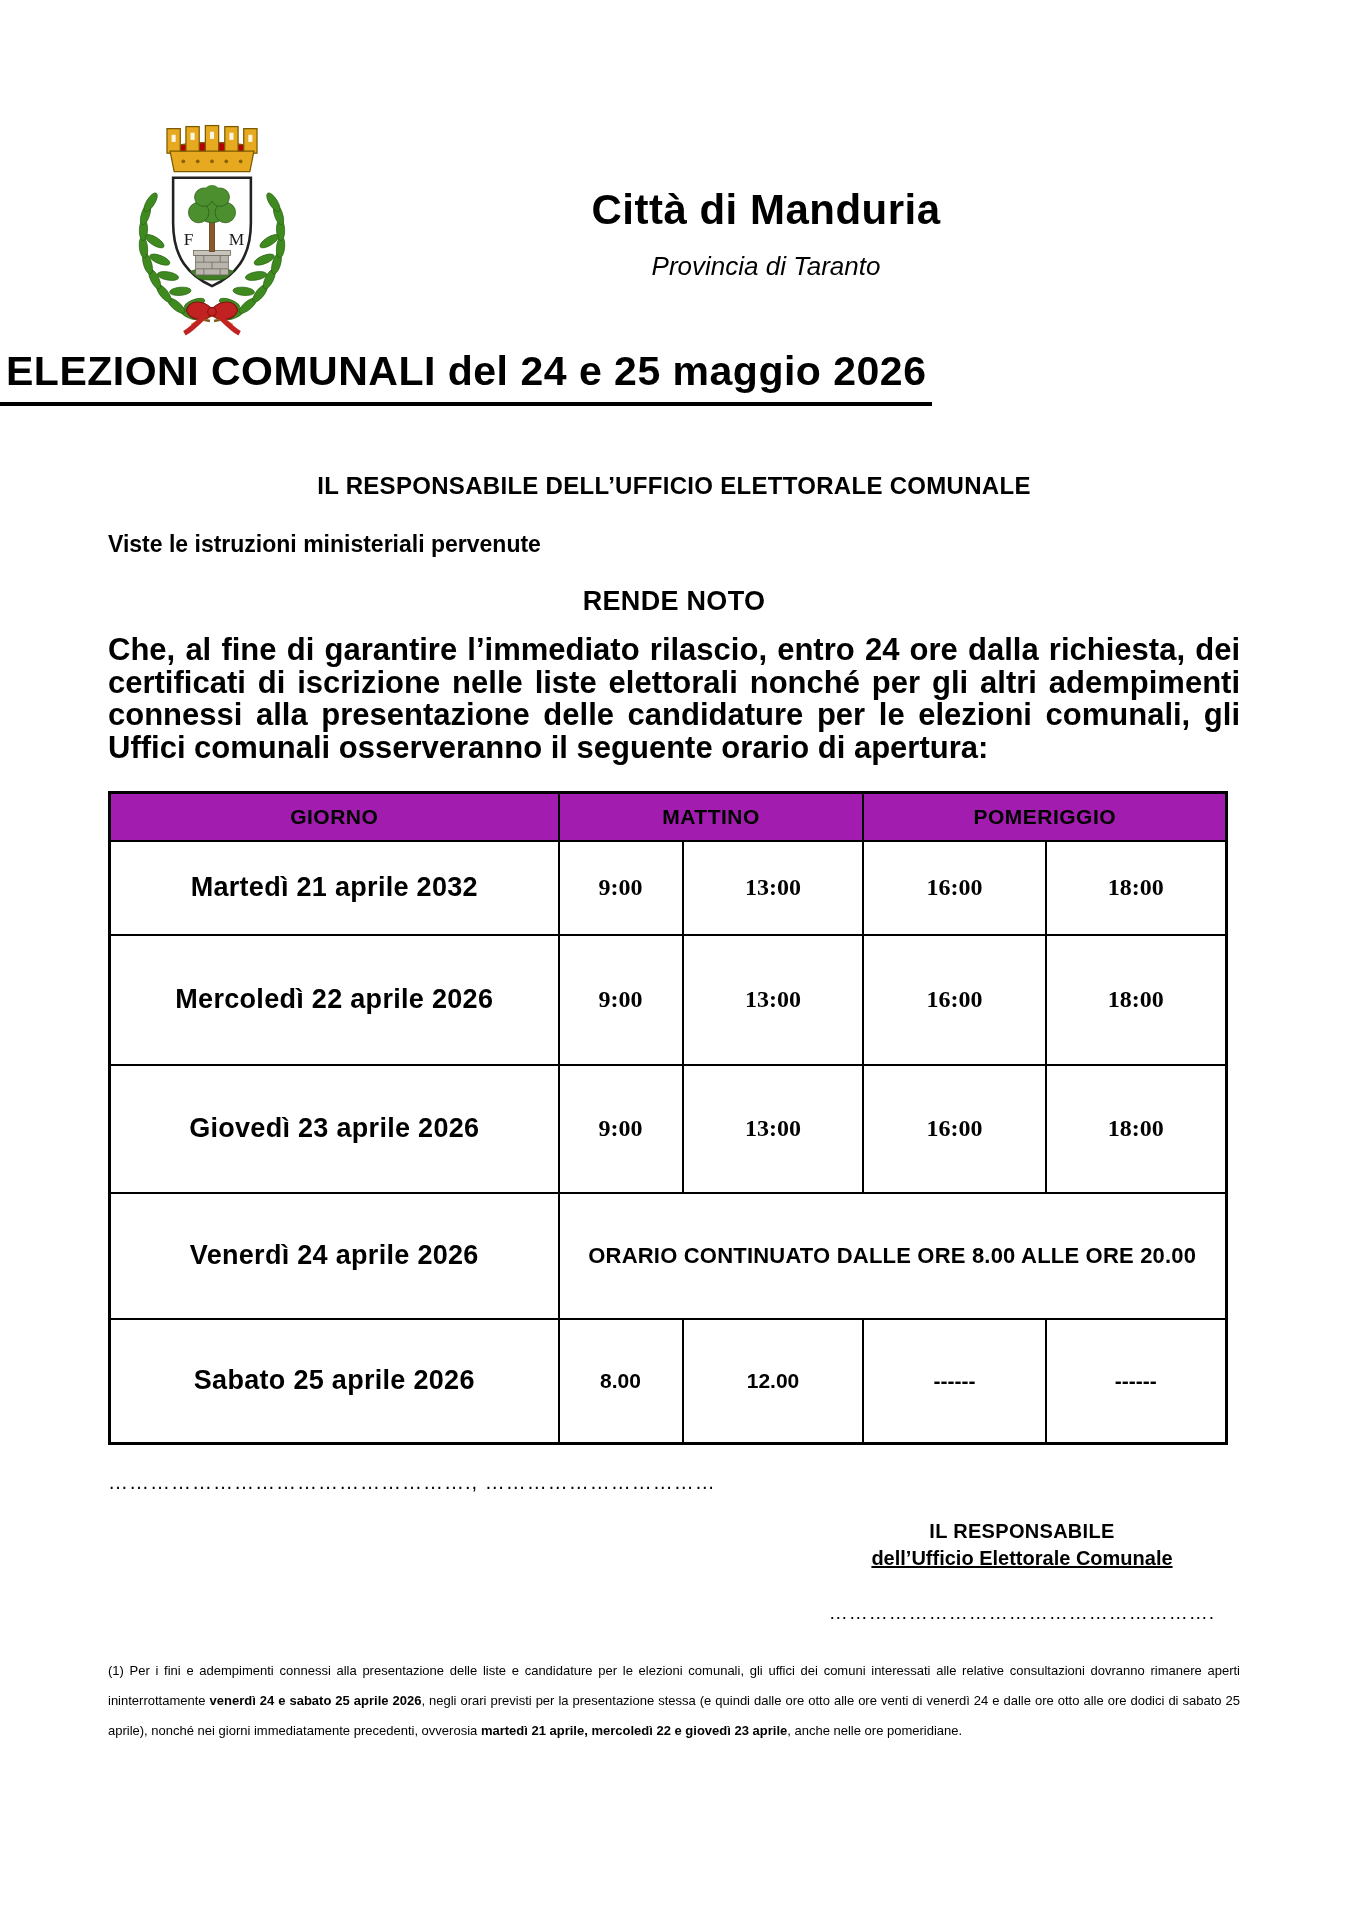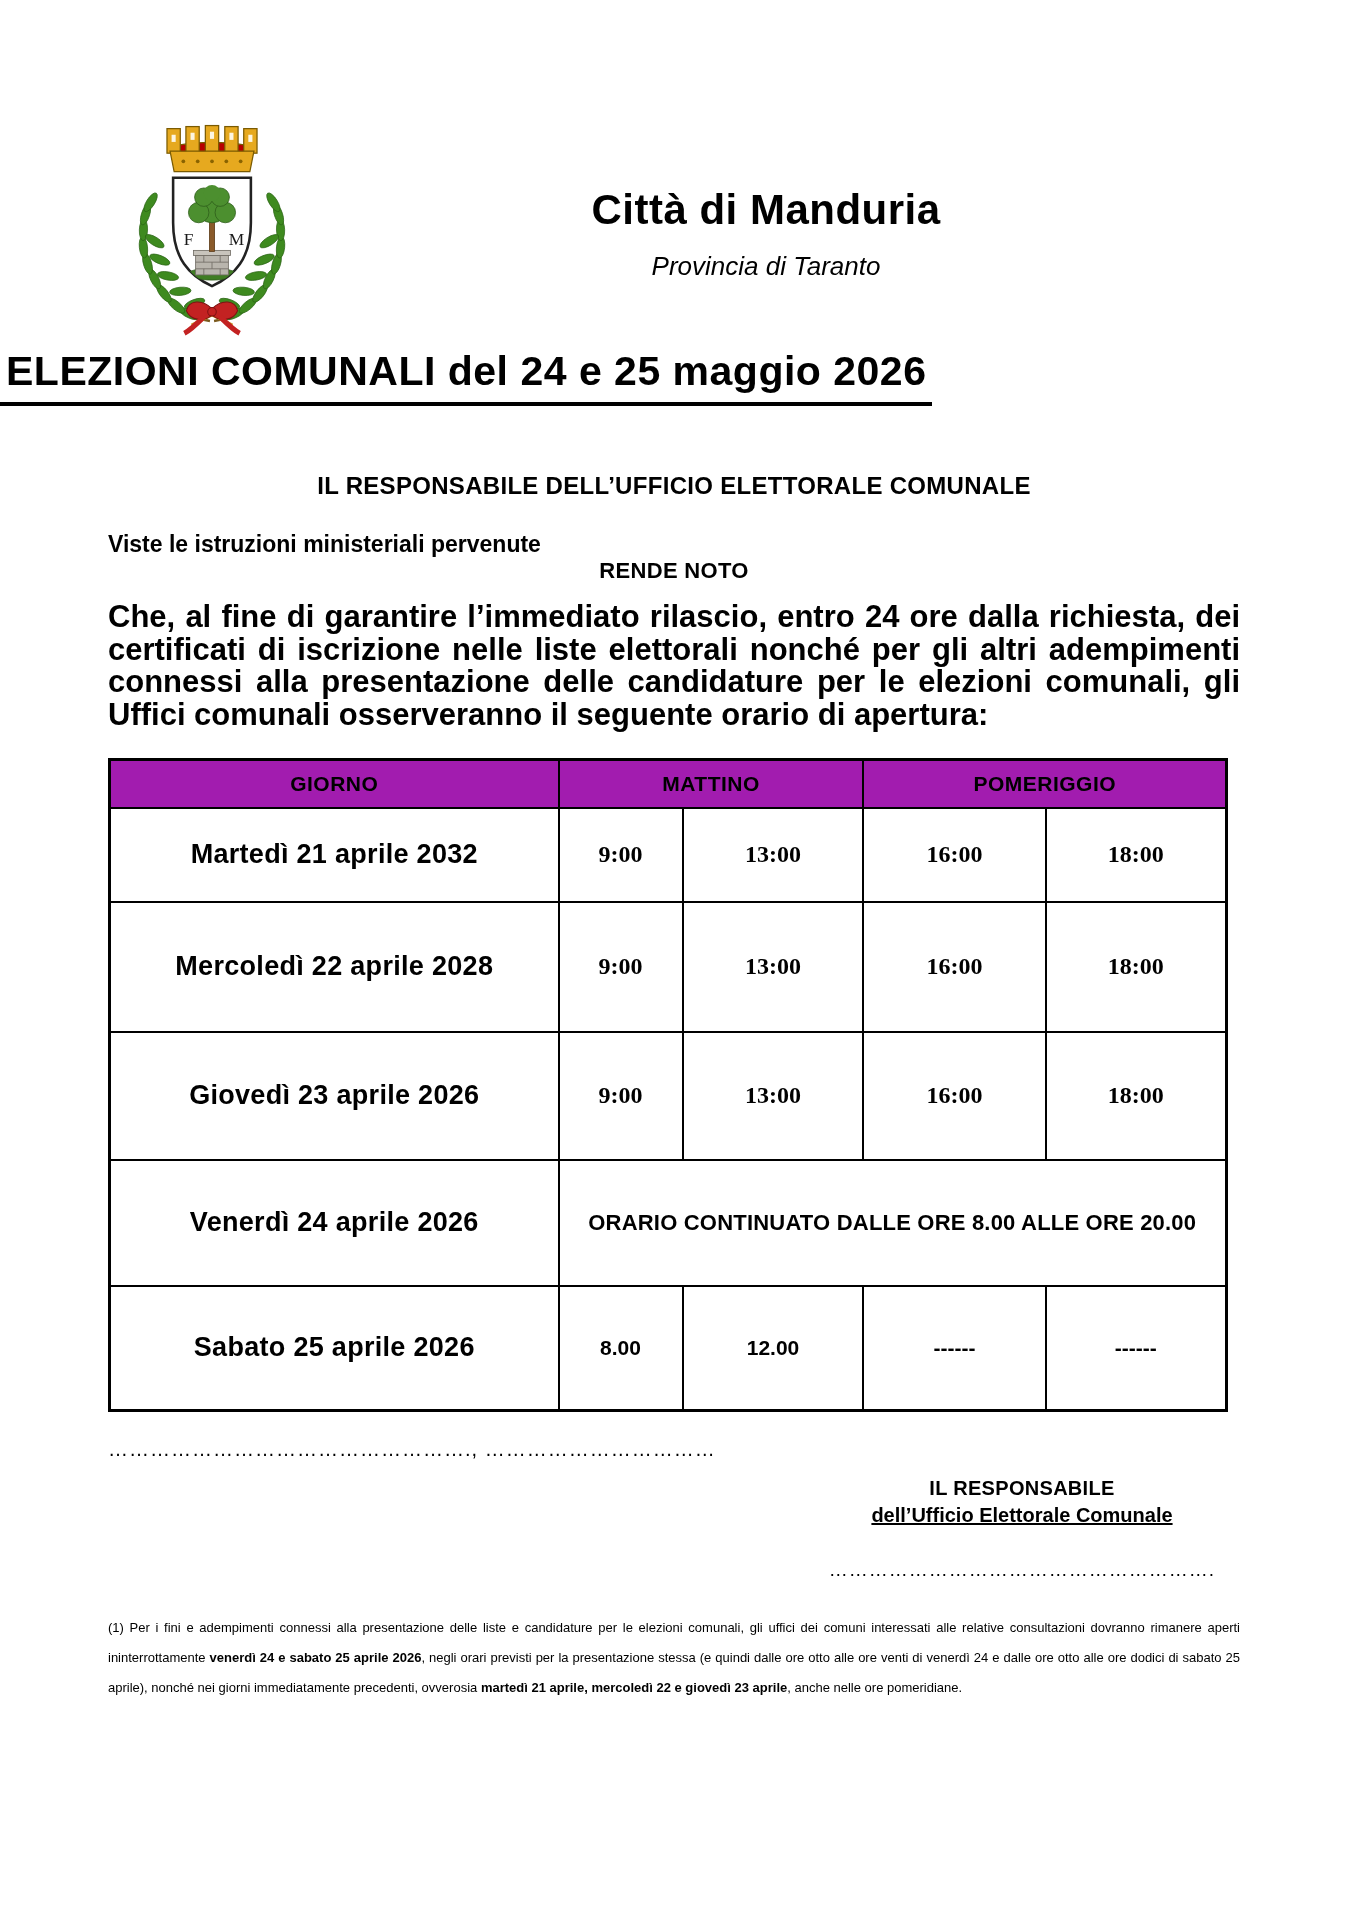--- a/index.html
+++ b/index.html
@@ -26,21 +26,21 @@
     font-weight: bold;
     letter-spacing: 0.5px;
     border-bottom: 4px solid #000;
     padding: 0 6px 7px 6px;
   }
 
   
   .content { position: absolute; left: 108px; top: 472px; width: 1132px; }
   .resp-line { font-size: 24px; font-weight: bold; text-align: center; letter-spacing: 0.3px; }
   .viste-line { font-size: 23px; font-weight: bold; margin-top: 31px; }
-  .rende-line { font-size: 22px; font-weight: bold; text-align: center; letter-spacing: 0.3px; }
+  .rende-line { font-size: 27px; font-weight: bold; text-align: center; margin-top: 28px; letter-spacing: 0.3px; }
   .para { font-size: 31px; font-weight: bold; text-align: justify; line-height: 32.5px; margin-top: 17px; }
 
   
   table.schedule { border-collapse: collapse; width: 1120px; margin-top: 27px; border: 3px solid #000; table-layout: fixed; }
   table.schedule th, table.schedule td { border: 2px solid #000; text-align: center; vertical-align: middle; padding: 0; }
   table.schedule thead tr { height: 48px; }
   table.schedule thead th { background: #a21caf; font-size: 21px; font-weight: bold; letter-spacing: 0.5px; }
   col.c-day { width: 40.2%; }
   col.c-t1  { width: 11.1%; }
   col.c-t2  { width: 16.2%; }
@@ -52,21 +52,21 @@
   tbody tr:nth-child(4) { height: 126px; }
   tbody tr:nth-child(5) { height: 125px; }
   td.day-cell { font-size: 27px; font-weight: bold; letter-spacing: 0.3px; }
   td.time-serif { font-family: "Liberation Serif", serif; font-size: 24px; font-weight: bold; }
   td.time-sans { font-size: 21px; font-weight: bold; }
   td.merged-cell { font-size: 22px; font-weight: bold; padding-bottom: 36px; letter-spacing: 0.2px; }
   td.dash-high { padding-bottom: 32px; }
 
   
   .place-date-line { margin-top: 26px; font-size: 20px; letter-spacing: 1px; white-space: nowrap; }
-  .signature-block { margin-top: 16px; margin-left: 704px; width: 420px; text-align: center; }
+  .signature-block { margin-top: 26px; margin-left: 704px; width: 420px; text-align: center; }
   .sig-line1 { font-size: 20px; font-weight: bold; letter-spacing: 0.3px; }
   .sig-line2 { font-size: 20px; font-weight: bold; margin-top: 4px; text-decoration: underline; }
   .sig-dots { margin-top: 32px; font-size: 19px; letter-spacing: 1px; }
   .footnote { margin-top: 32px; font-size: 13px; line-height: 30px; text-align: justify; }
 </style>
 </head>
 <body>
 
 <div class="page">
 
@@ -200,21 +200,21 @@
       </thead>
       <tbody>
           <tr>
             <td class="day-cell">Martedì 21 aprile 2032</td>
             <td class="time-serif">9:00</td>
             <td class="time-serif">13:00</td>
             <td class="time-serif">16:00</td>
             <td class="time-serif">18:00</td>
           </tr>
           <tr>
-            <td class="day-cell">Mercoledì 22 aprile 2028</td>
+            <td class="day-cell">Mercoledì 22 aprile 2026</td>
             <td class="time-serif">9:00</td>
             <td class="time-serif">13:00</td>
             <td class="time-serif">16:00</td>
             <td class="time-serif">18:00</td>
           </tr>
           <tr>
             <td class="day-cell">Giovedì 23 aprile 2026</td>
             <td class="time-serif">9:00</td>
             <td class="time-serif">13:00</td>
             <td class="time-serif">16:00</td>

